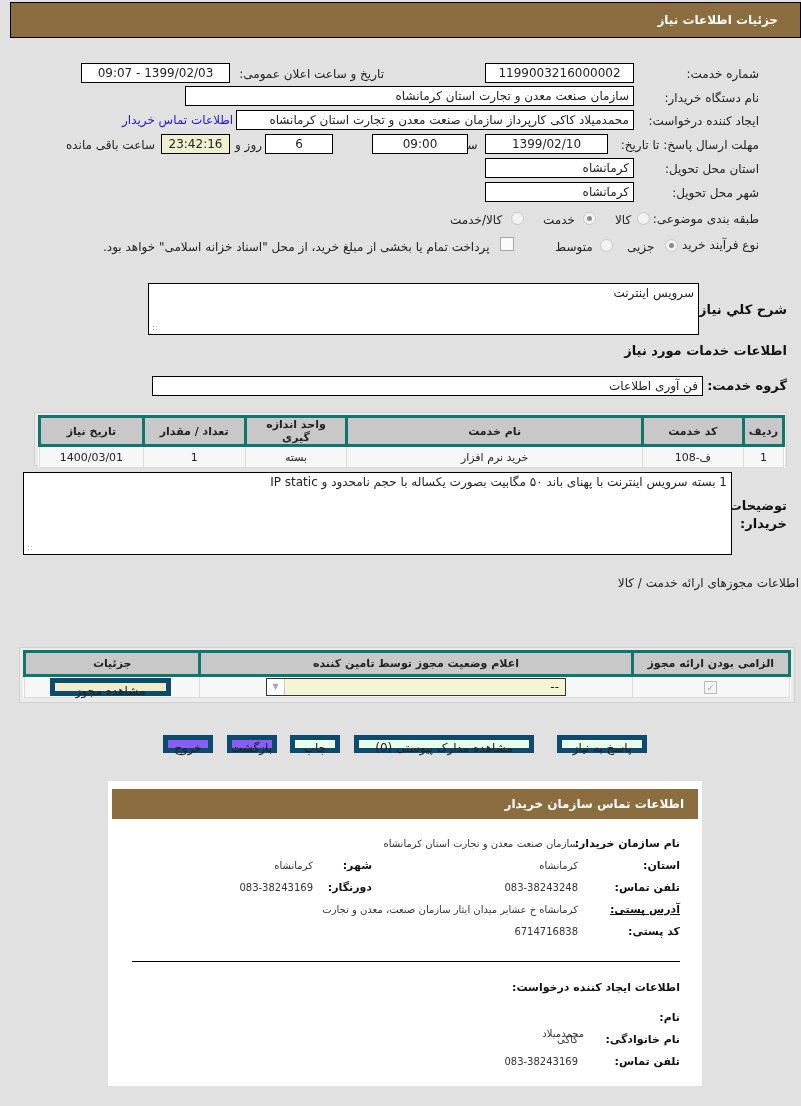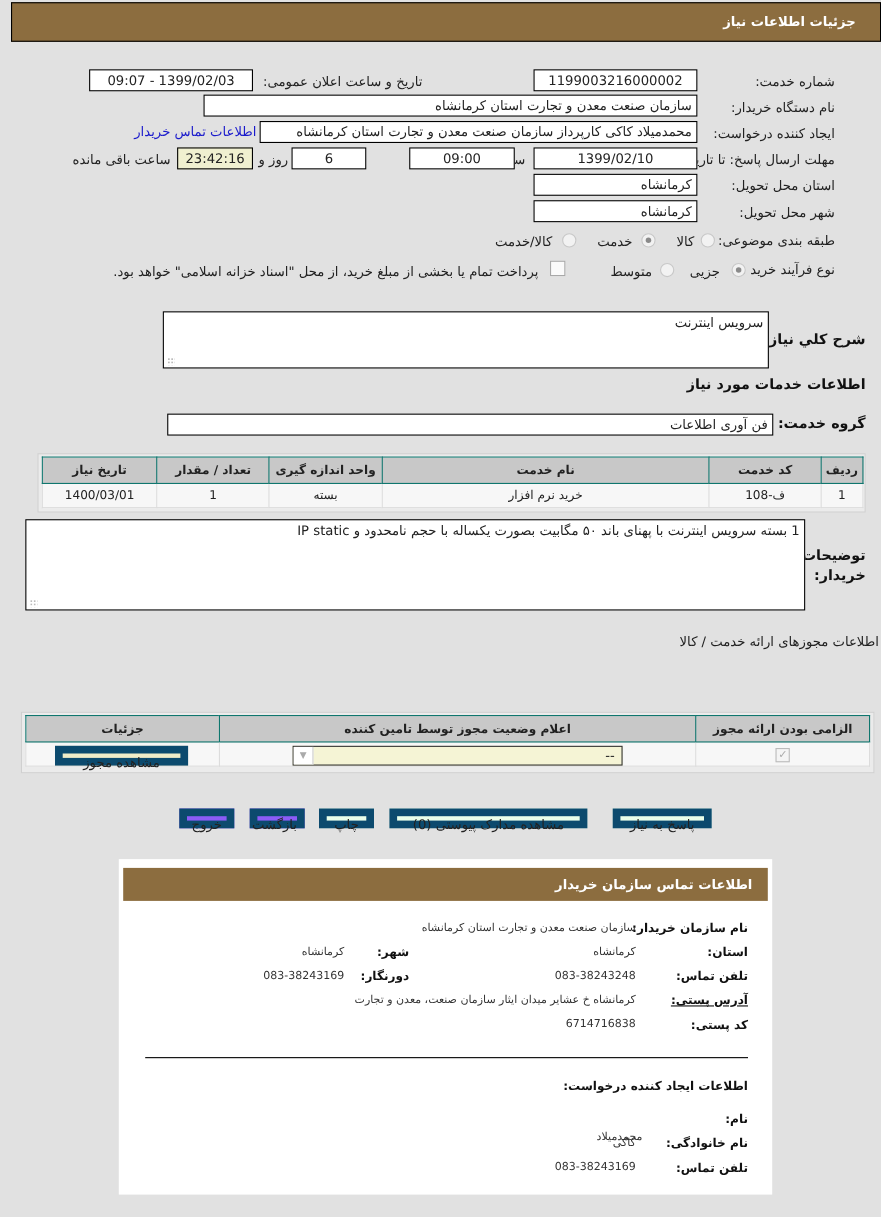--- a/index.html
+++ b/index.html
@@ -49,30 +49,30 @@
     position: absolute; left: 3px; bottom: 2px; width: 7px; height: 7px;
     background-image: radial-gradient(#bbb 1px, transparent 1px);
     background-size: 3px 3px;
   }
   table.grid {
     position: absolute; border-collapse: collapse; background: #fff;
     border: 1px solid #c8c8c8; font-size: 11px;
   }
   table.grid th {
     background: #c8c8c8; color: #222; font-weight: bold; height: 24px;
-    border: 1px solid #0f766e; padding: 0 4px; text-align: center;
+    border: 3px solid #0f766e; padding: 0 4px; text-align: center;
   }
   table.grid td {
     background: #f7f7f7; height: 22px; border: 1px solid #dcdcdc;
     text-align: center; padding: 0 4px;
   }
   .tbl-wrap { position: absolute; background: #ebebeb; border: 1px solid #d0d0d0; }
   .btn {
     position: absolute; height: 18px; line-height: 16px; font-size: 12px;
-    border: 7px solid #0c4a6e; text-align: center; color: #222; cursor: pointer;
+    border: 5px solid #0c4a6e; text-align: center; color: #222; cursor: pointer;
     background: #eaffea;
   }
   .btn.red { background: #8b5cf6; }
   .btn.tan { background: #f0ecc8; }
   .select {
     position: absolute; height: 18px; border: 1px solid #333; background: #f5f4d5;
     font-size: 12px; line-height: 16px; padding-right: 6px;
   }
   .select .arrow {
     position: absolute; left: 0; top: 0; width: 18px; height: 16px;
@@ -105,21 +105,21 @@
 <div class="box center" style="left:81px; top:63px; width:149px;">1399/02/03 - 09:07</div>
 
 <span class="lbl" style="right:42px; top:91px;">نام دستگاه خریدار:</span>
 <div class="box" style="left:185px; top:86px; width:449px;">سازمان صنعت معدن و تجارت استان کرمانشاه</div>
 
 <span class="lbl" style="right:42px; top:114px;">ایجاد کننده درخواست:</span>
 <div class="box" style="left:236px; top:110px; width:398px;">محمدمیلاد کاکی کارپرداز سازمان صنعت معدن و تجارت استان کرمانشاه</div>
 <a class="lbl link" style="left:122px; top:113px;" href="#">اطلاعات تماس خریدار</a>
 
 <span class="lbl" style="right:42px; top:138px;">مهلت ارسال پاسخ: تا تاریخ:</span>
-<div class="box center" style="left:485px; top:134px; width:149px;">1399/02/10</div>
+<div class="box center" style="left:485px; top:134px; width:123px;">1399/02/10</div>
 <span class="lbl" style="left:445px; top:138px;">ساعت</span>
 <div class="box center" style="left:372px; top:134px; width:96px;">09:00</div>
 <div class="box center" style="left:265px; top:134px; width:68px;">6</div>
 <span class="lbl" style="left:235px; top:138px;">روز و</span>
 <div class="box center yellow" style="left:161px; top:134px; width:69px;">23:42:16</div>
 <span class="lbl" style="left:66px; top:138px;">ساعت باقی مانده</span>
 
 <span class="lbl" style="right:42px; top:162px;">استان محل تحویل:</span>
 <div class="box" style="left:485px; top:158px; width:149px;">کرمانشاه</div>
 <span class="lbl" style="right:42px; top:186px;">شهر محل تحویل:</span>

